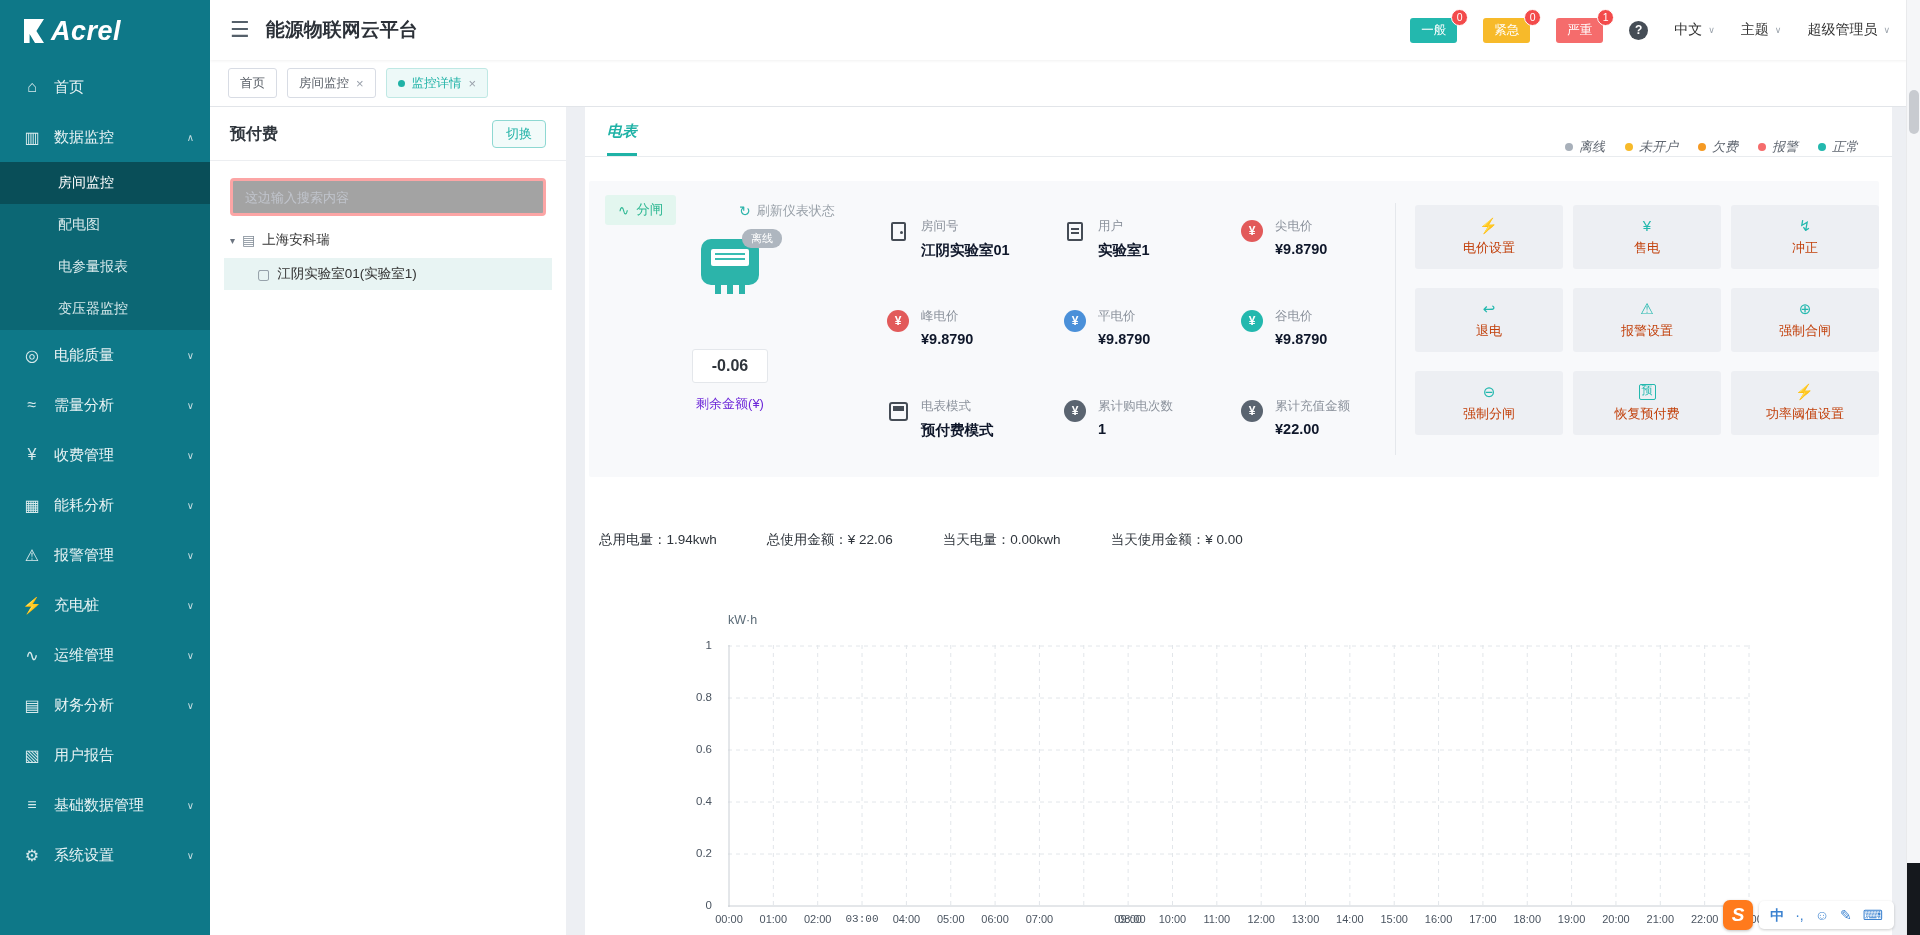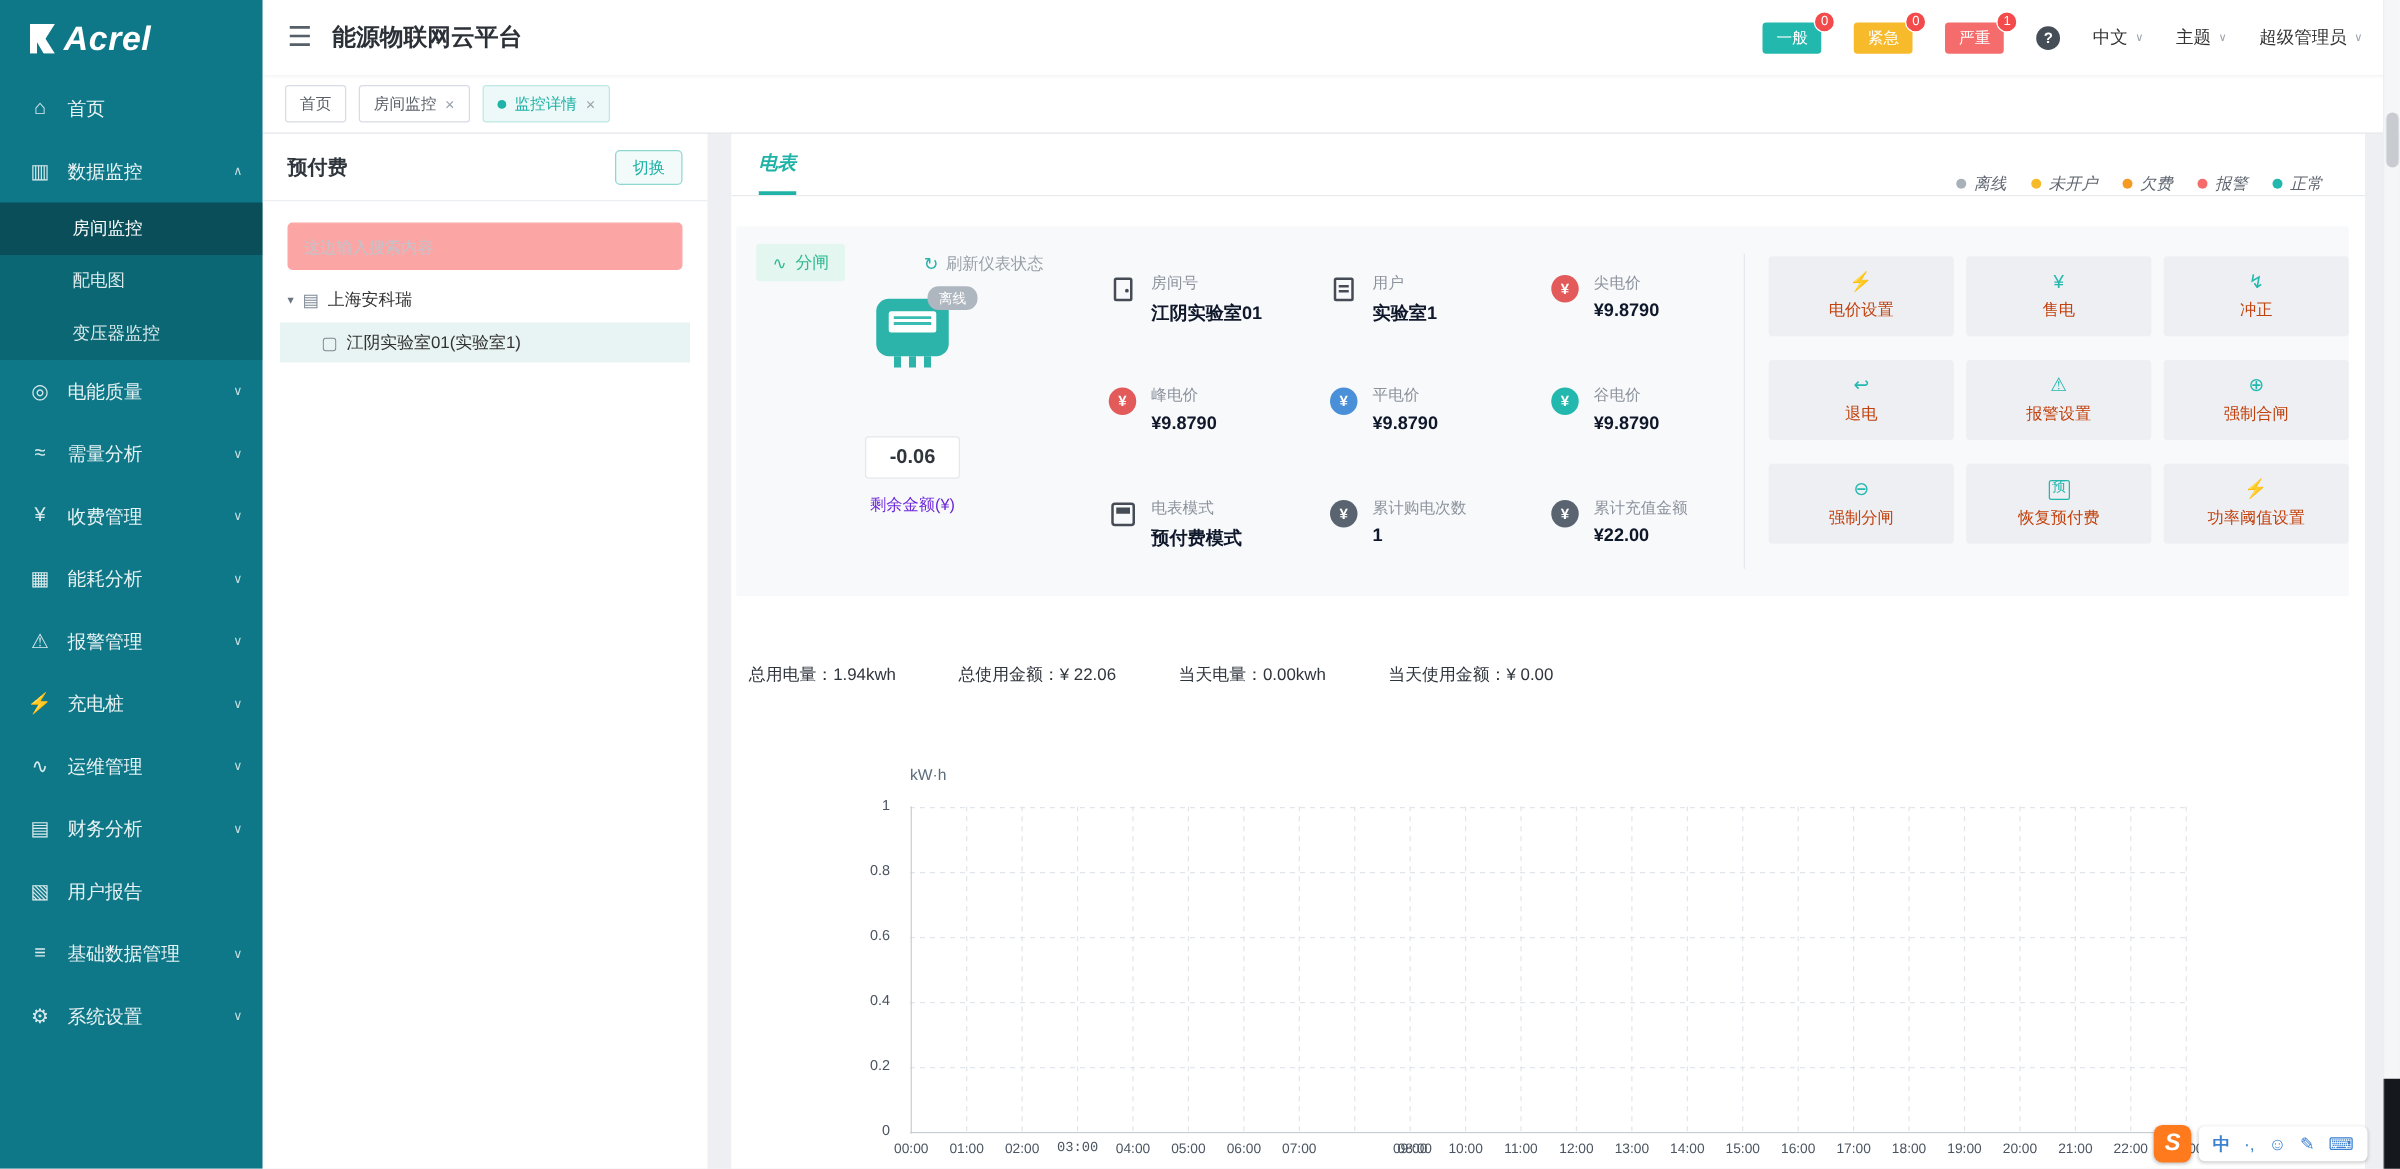--- a/index.html
+++ b/index.html
@@ -41,21 +41,21 @@
   .tag .dot{width:7px;height:7px;border-radius:50%;background:#1fb2a6;flex:none;}
 
   
   .content{position:absolute;left:210px;top:107px;right:0;bottom:0;background:#edeff3;}
   .tree-panel{position:absolute;left:0;top:0;bottom:0;width:356px;background:#fff;}
   .tp-head{display:flex;align-items:center;justify-content:space-between;padding:13px 20px 12px;}
   .tp-title{font-size:16px;font-weight:bold;color:#2f353c;}
   .switch-btn{border:1px solid #8ed8d2;color:#1fb2a6;background:#f2fbfa;font-size:13px;padding:4px 13px;border-radius:4px;cursor:pointer;}
   .tp-divider{border-bottom:1px solid #eceef1;}
   .search-wrap{margin:17px 20px 8px;}
-  .search-input{width:100%;height:38px;border:1px solid #fca5a5;border-radius:4px;padding:12px 12px;font-size:13px;color:#333;outline:none;background:#fca5a5;}
+  .search-input{width:100%;height:38px;border:3px solid #fca5a5;border-radius:4px;padding:12px 12px;font-size:13px;color:#333;outline:none;background:#a3a3a3;}
   .search-input::placeholder{color:#c0c4cc;}
   .tree{margin-top:8px;font-size:13.5px;color:#333;}
   .tree-root{display:flex;align-items:center;gap:7px;padding:7px 20px;cursor:pointer;}
   .tree-caret{font-size:10px;color:#6b7480;}
   .tree-caret::after{content:"▾";}
   .t-ico{font-size:14px;color:#7f8a95;}
   .tree-leaf{display:flex;align-items:center;gap:7px;margin:2px 14px 0;padding:7px 6px 7px 33px;background:#e8f4f3;cursor:pointer;}
 
   
   .main-panel{position:absolute;left:375px;top:0;width:1307px;bottom:0;background:#fff;overflow:hidden;}
@@ -141,20 +141,21 @@
 
     <div class="nav-item">
       <span class="mi">▥</span>
       <span>数据监控</span>
       <span class="caret up"></span>
     </div>
 
     <div class="submenu">
       <div class="sub-item active">房间监控</div>
       <div class="sub-item">配电图</div>
+      <div class="sub-item">电参量报表</div>
       <div class="sub-item">变压器监控</div>
     </div>
 
     <div class="nav-item">
       <span class="mi">◎</span>
       <span>电能质量</span>
       <span class="caret down"></span>
     </div>
     <div class="nav-item">
       <span class="mi">≈</span>

